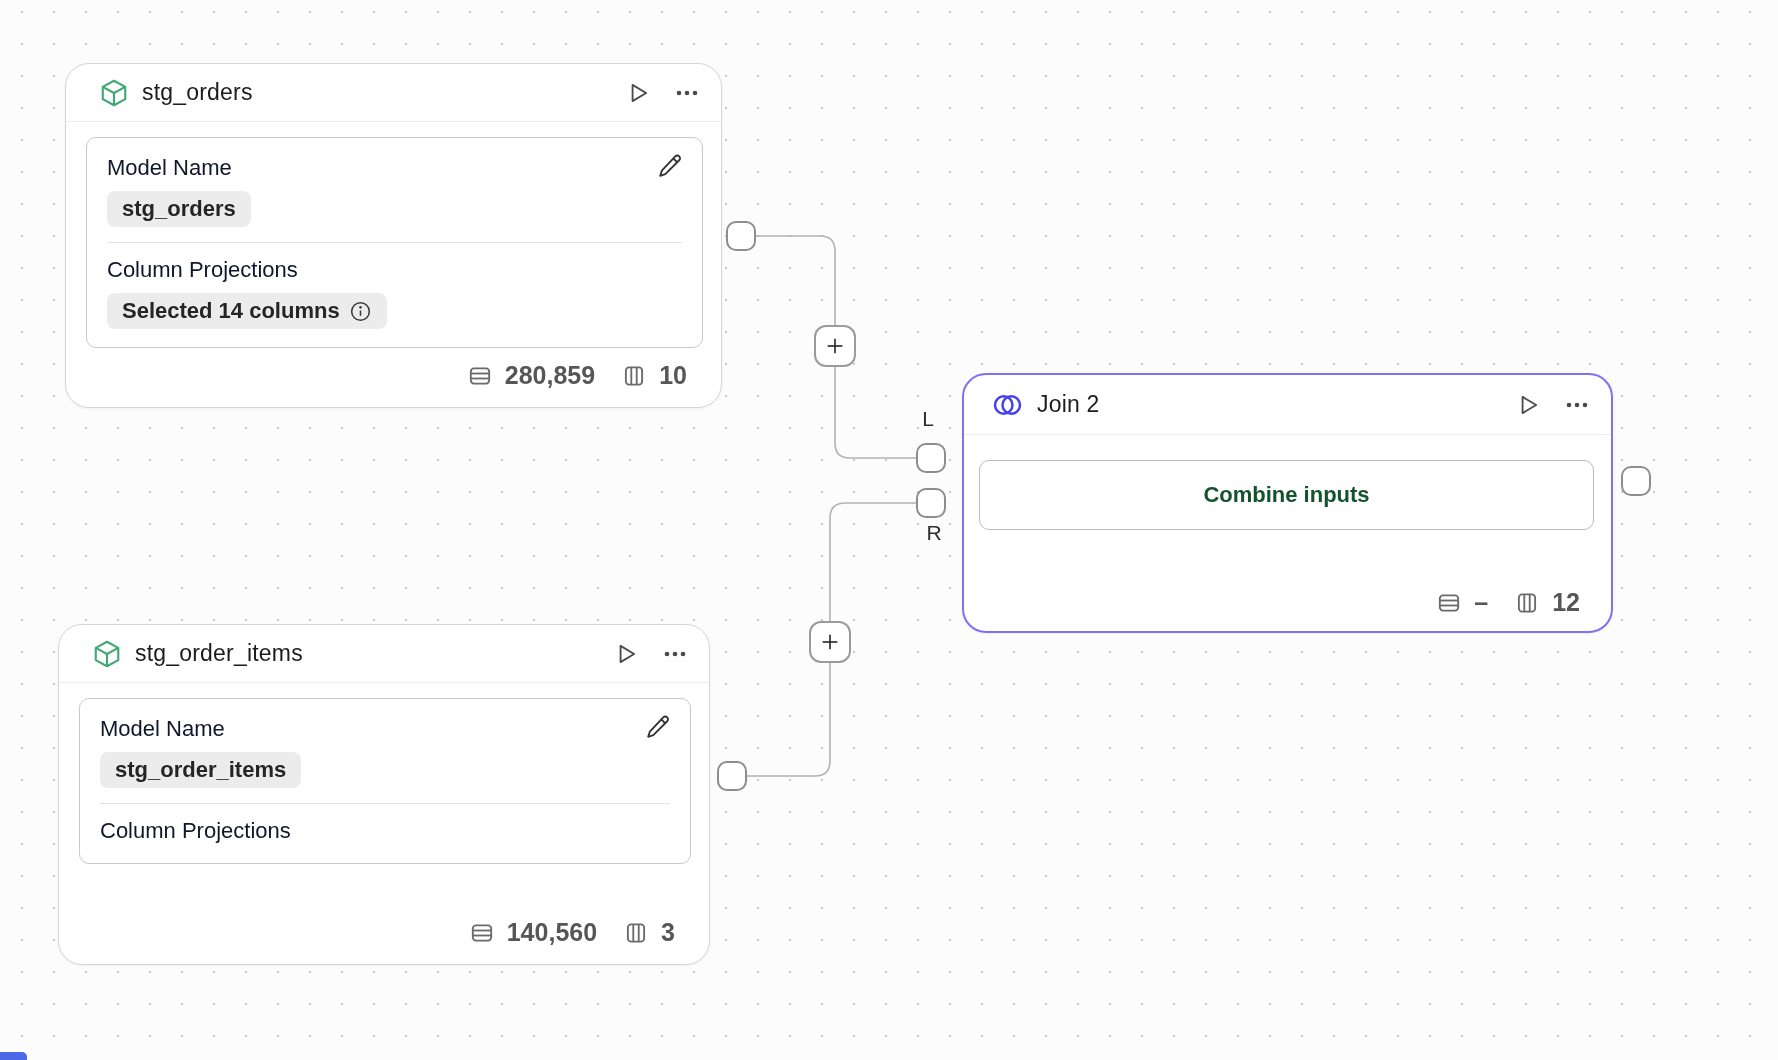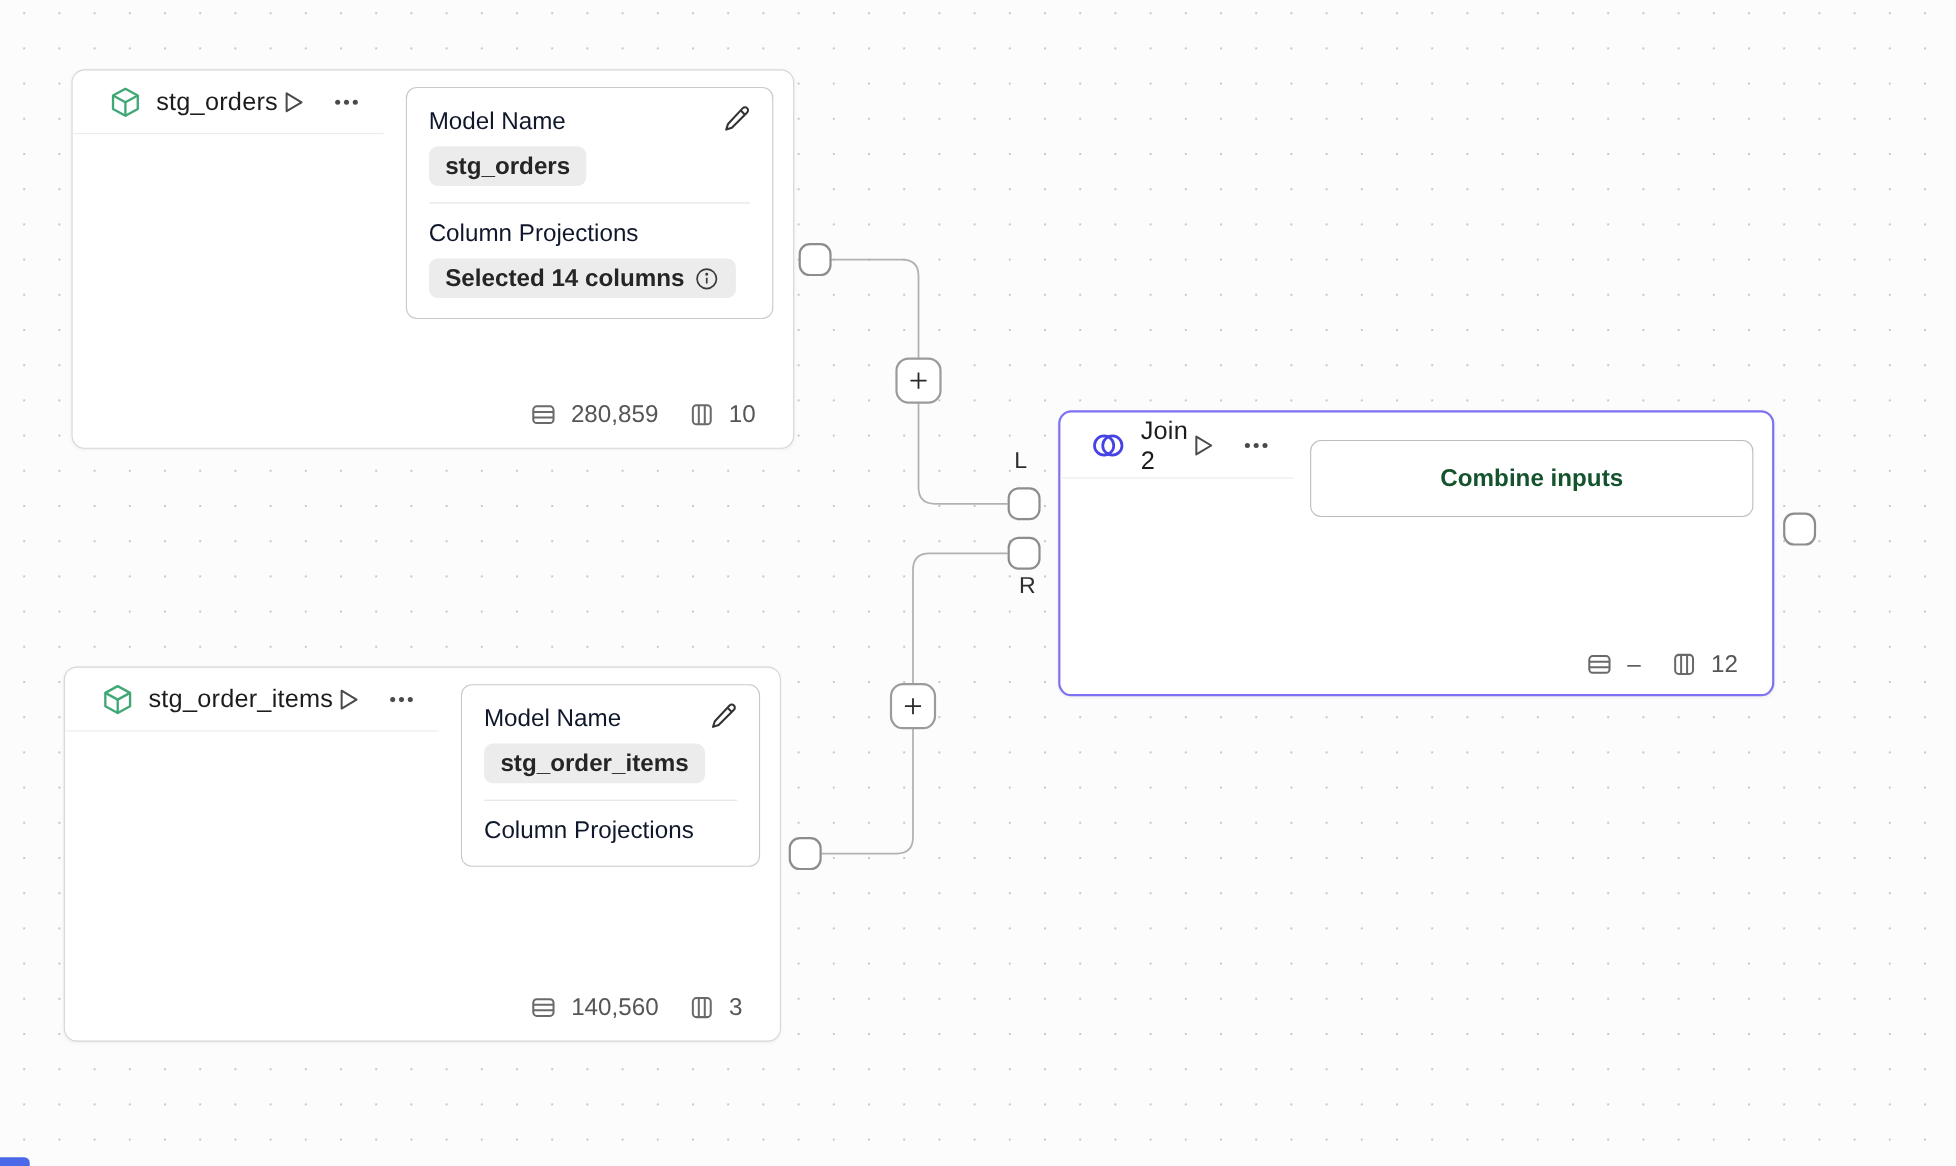--- a/index.html
+++ b/index.html
@@ -10,23 +10,23 @@
     background-image:radial-gradient(circle, #c7c7c7 1.2px, transparent 1.4px);
     background-size:32px 32px;
     background-position:6px 28px;
     position:relative;
     color:#1c1c1c;
   }
   .edges { position:absolute; left:0; top:0; width:1778px; height:1060px; pointer-events:none; }
   .edges path { stroke:#b1b1b1; stroke-width:1.6; fill:none; }
 
   .node {
-    position:absolute; background:#fff; border:1.5px solid #d6d6d6; border-radius:12px;
+    position:absolute; background:#fff; border:1.5px solid #d6d6d6; border-radius:24px;
     box-shadow:0 1px 3px rgba(0,0,0,0.05);
-    display:flex; flex-direction:row;
+    display:flex; flex-direction:column;
   }
   .node.join { border:2px solid #7e72f2; }
 
   .node-header {
     height:58px; flex:0 0 58px; display:flex; align-items:center;
     padding:0 20px 0 33px; border-bottom:1px solid #ececec;
   }
   .node-title { font-size:23px; font-weight:500; color:#1c1c1c; margin-left:13px; letter-spacing:0.2px; }
   .header-spacer { flex:1; }
   .icon-btn { background:none; border:none; padding:0; cursor:pointer; display:flex; align-items:center; justify-content:center; }
@@ -40,21 +40,21 @@
   .edit-btn { position:absolute; top:14px; right:18px; background:none; border:none; padding:0; cursor:pointer; }
   .field-label { font-size:22px; color:#0f172a; line-height:28px; }
   .chip {
     display:inline-flex; align-items:center; gap:9px; background:#ececec; border-radius:8px;
     padding:5px 15px; margin-top:9px; font-size:22px; font-weight:700; color:#252525;
   }
   .field-divider { border-top:1px solid #e3e3e3; margin:15px 0 13px 0; }
 
   .node-stats {
     position:absolute; right:34px; display:flex; align-items:center; gap:12px;
-    font-size:22px; font-weight:400; color:#565656;
+    font-size:25px; font-weight:700; color:#565656;
   }
   .stats-bottom { bottom:17px; }
   .stat-num { margin-right:14px; }
   .stat-num.last { margin-right:0; }
 
   .combine-btn {
     margin:25px 17px 0 15px; height:70px; background:#fff; border:1.5px solid #bcbcbc; border-radius:10px;
     font-family:"Liberation Sans", sans-serif; font-size:22px; font-weight:700; color:#14532d; cursor:pointer;
   }
 
@@ -139,21 +139,21 @@
       <svg width="26" height="26" viewBox="0 0 24 24" fill="none" stroke="#6a6a6a" stroke-width="1.7">
           <rect x="4.5" y="4" width="15" height="16" rx="3"></rect>
           <line x1="9.5" y1="4" x2="9.5" y2="20"></line>
           <line x1="14.5" y1="4" x2="14.5" y2="20"></line>
         </svg>
       <span class="stat-num last">10</span>
     </div>
   </div>
 </div>
 
-<div class="node" style="left:58px; top:606px; width:652px; height:341px;">
+<div class="node" style="left:58px; top:624px; width:652px; height:341px;">
   <div class="node-header">
     <span>
       <svg width="30" height="30" viewBox="0 0 24 24" fill="none" stroke="#3fa874" stroke-width="1.7" stroke-linejoin="round">
           <path d="M12 2.2 L21 7.1 V16.9 L12 21.8 L3 16.9 V7.1 Z"></path>
           <path d="M3 7.1 L12 12 L21 7.1"></path>
           <path d="M12 12 V21.8"></path>
         </svg>
     </span>
     <span class="node-title">stg_order_items</span>
     <span class="header-spacer"></span>

